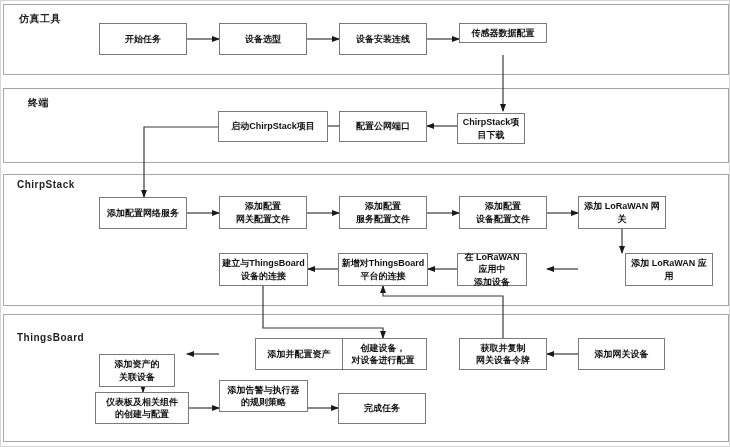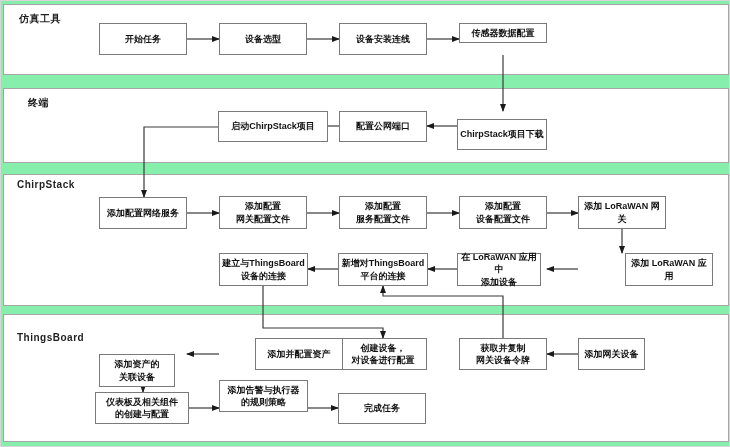--- a/index.html
+++ b/index.html
@@ -1,17 +1,17 @@
 <!DOCTYPE html>
 <html><head>
 <meta charset="utf-8">
 <style>
   html,body{margin:0;padding:0;background:#ededed;}
   .canvas{
-    position:relative;width:730px;height:447px;background:#86efac;
+    position:relative;width:730px;height:447px;background:#ffffff;
     font-family:"Liberation Sans","DejaVu Sans",sans-serif;
     overflow:hidden;border:1px solid #d6d6d6;box-sizing:border-box;
   }
   .lane{
     position:absolute;border:1px solid #a6a6a6;background:#ffffff;
     box-sizing:border-box;z-index:0;
   }
   .lane-label{
     position:absolute;font-size:10px;font-weight:700;color:#1f1f1f;
     z-index:3;letter-spacing:0.5px;
@@ -73,21 +73,21 @@
     </div>
     <div class="node" style="left: 218px; top: 22px; width: 88px; height: 32px; border-color: rgb(122, 122, 122);">
       <span class="lbl">设备选型</span>
     </div>
     <div class="node" style="left: 338px; top: 22px; width: 88px; height: 32px; border-color: rgb(122, 122, 122);">
       <span class="lbl">设备安装连线</span>
     </div>
     <div class="node" style="left: 458px; top: 22px; width: 88px; height: 20px; border-color: rgb(122, 122, 122);">
       <span class="lbl">传感器数据配置</span>
     </div>
-    <div class="node" style="left: 456px; top: 118px; width: 90px; height: 31px; border-color: rgb(122, 122, 122);">
+    <div class="node" style="left: 456px; top: 112px; width: 68px; height: 31px; border-color: rgb(122, 122, 122);">
       <span class="lbl">ChirpStack项目下载</span>
     </div>
     <div class="node" style="left: 338px; top: 110px; width: 88px; height: 31px; border-color: rgb(122, 122, 122);">
       <span class="lbl">配置公网端口</span>
     </div>
     <div class="node" style="left: 217px; top: 110px; width: 110px; height: 31px; border-color: rgb(122, 122, 122);">
       <span class="lbl">启动ChirpStack项目</span>
     </div>
     <div class="node" style="left: 98px; top: 196px; width: 88px; height: 32px; border-color: rgb(122, 122, 122);">
       <span class="lbl">添加配置网络服务</span>
@@ -103,41 +103,41 @@
     <div class="node" style="left: 458px; top: 195px; width: 88px; height: 33px; border-color: rgb(122, 122, 122);">
       <span class="lbl">添加配置
 设备配置文件</span>
     </div>
     <div class="node" style="left: 577px; top: 195px; width: 88px; height: 33px; border-color: rgb(122, 122, 122);">
       <span class="lbl">添加 LoRaWAN 网关</span>
     </div>
     <div class="node" style="left: 604px; top: 252px; width: 88px; height: 33px; border-color: rgb(122, 122, 122); margin-left: 20px;">
       <span class="lbl">添加 LoRaWAN 应用</span>
     </div>
-    <div class="node" style="left: 456px; top: 252px; width: 84px; height: 33px; border-color: rgb(122, 122, 122);">
+    <div class="node" style="left: 456px; top: 252px; width: 70px; height: 33px; border-color: rgb(122, 122, 122);">
       <span class="lbl">在 LoRaWAN 应用中
 添加设备</span>
     </div>
     <div class="node" style="left: 337px; top: 252px; width: 90px; height: 33px; border-color: rgb(122, 122, 122);">
       <span class="lbl">新增对ThingsBoard
 平台的连接</span>
     </div>
     <div class="node" style="left: 218px; top: 252px; width: 89px; height: 33px; border-color: rgb(122, 122, 122);">
       <span class="lbl">建立与ThingsBoard
 设备的连接</span>
     </div>
     <div class="node" style="left: 338px; top: 337px; width: 88px; height: 32px; border-color: rgb(122, 122, 122);">
       <span class="lbl">创建设备，
 对设备进行配置</span>
     </div>
     <div class="node" style="left: 458px; top: 337px; width: 88px; height: 32px; border-color: rgb(122, 122, 122);">
       <span class="lbl">获取并复制
 网关设备令牌</span>
     </div>
-    <div class="node" style="left: 577px; top: 337px; width: 67px; height: 32px; border-color: rgb(122, 122, 122);">
+    <div class="node" style="left: 577px; top: 337px; width: 87px; height: 32px; border-color: rgb(122, 122, 122);">
       <span class="lbl">添加网关设备</span>
     </div>
     <div class="node" style="left: 218px; top: 337px; width: 88px; height: 32px; border-color: rgb(122, 122, 122); margin-left: 36px;">
       <span class="lbl">添加并配置资产</span>
     </div>
     <div class="node" style="left: 98px; top: 337px; width: 76px; height: 33px; border-color: rgb(122, 122, 122); margin-top: 16px;">
       <span class="lbl">添加资产的
 关联设备</span>
     </div>
     <div class="node" style="left: 94px; top: 391px; width: 94px; height: 32px; border-color: rgb(122, 122, 122);">

